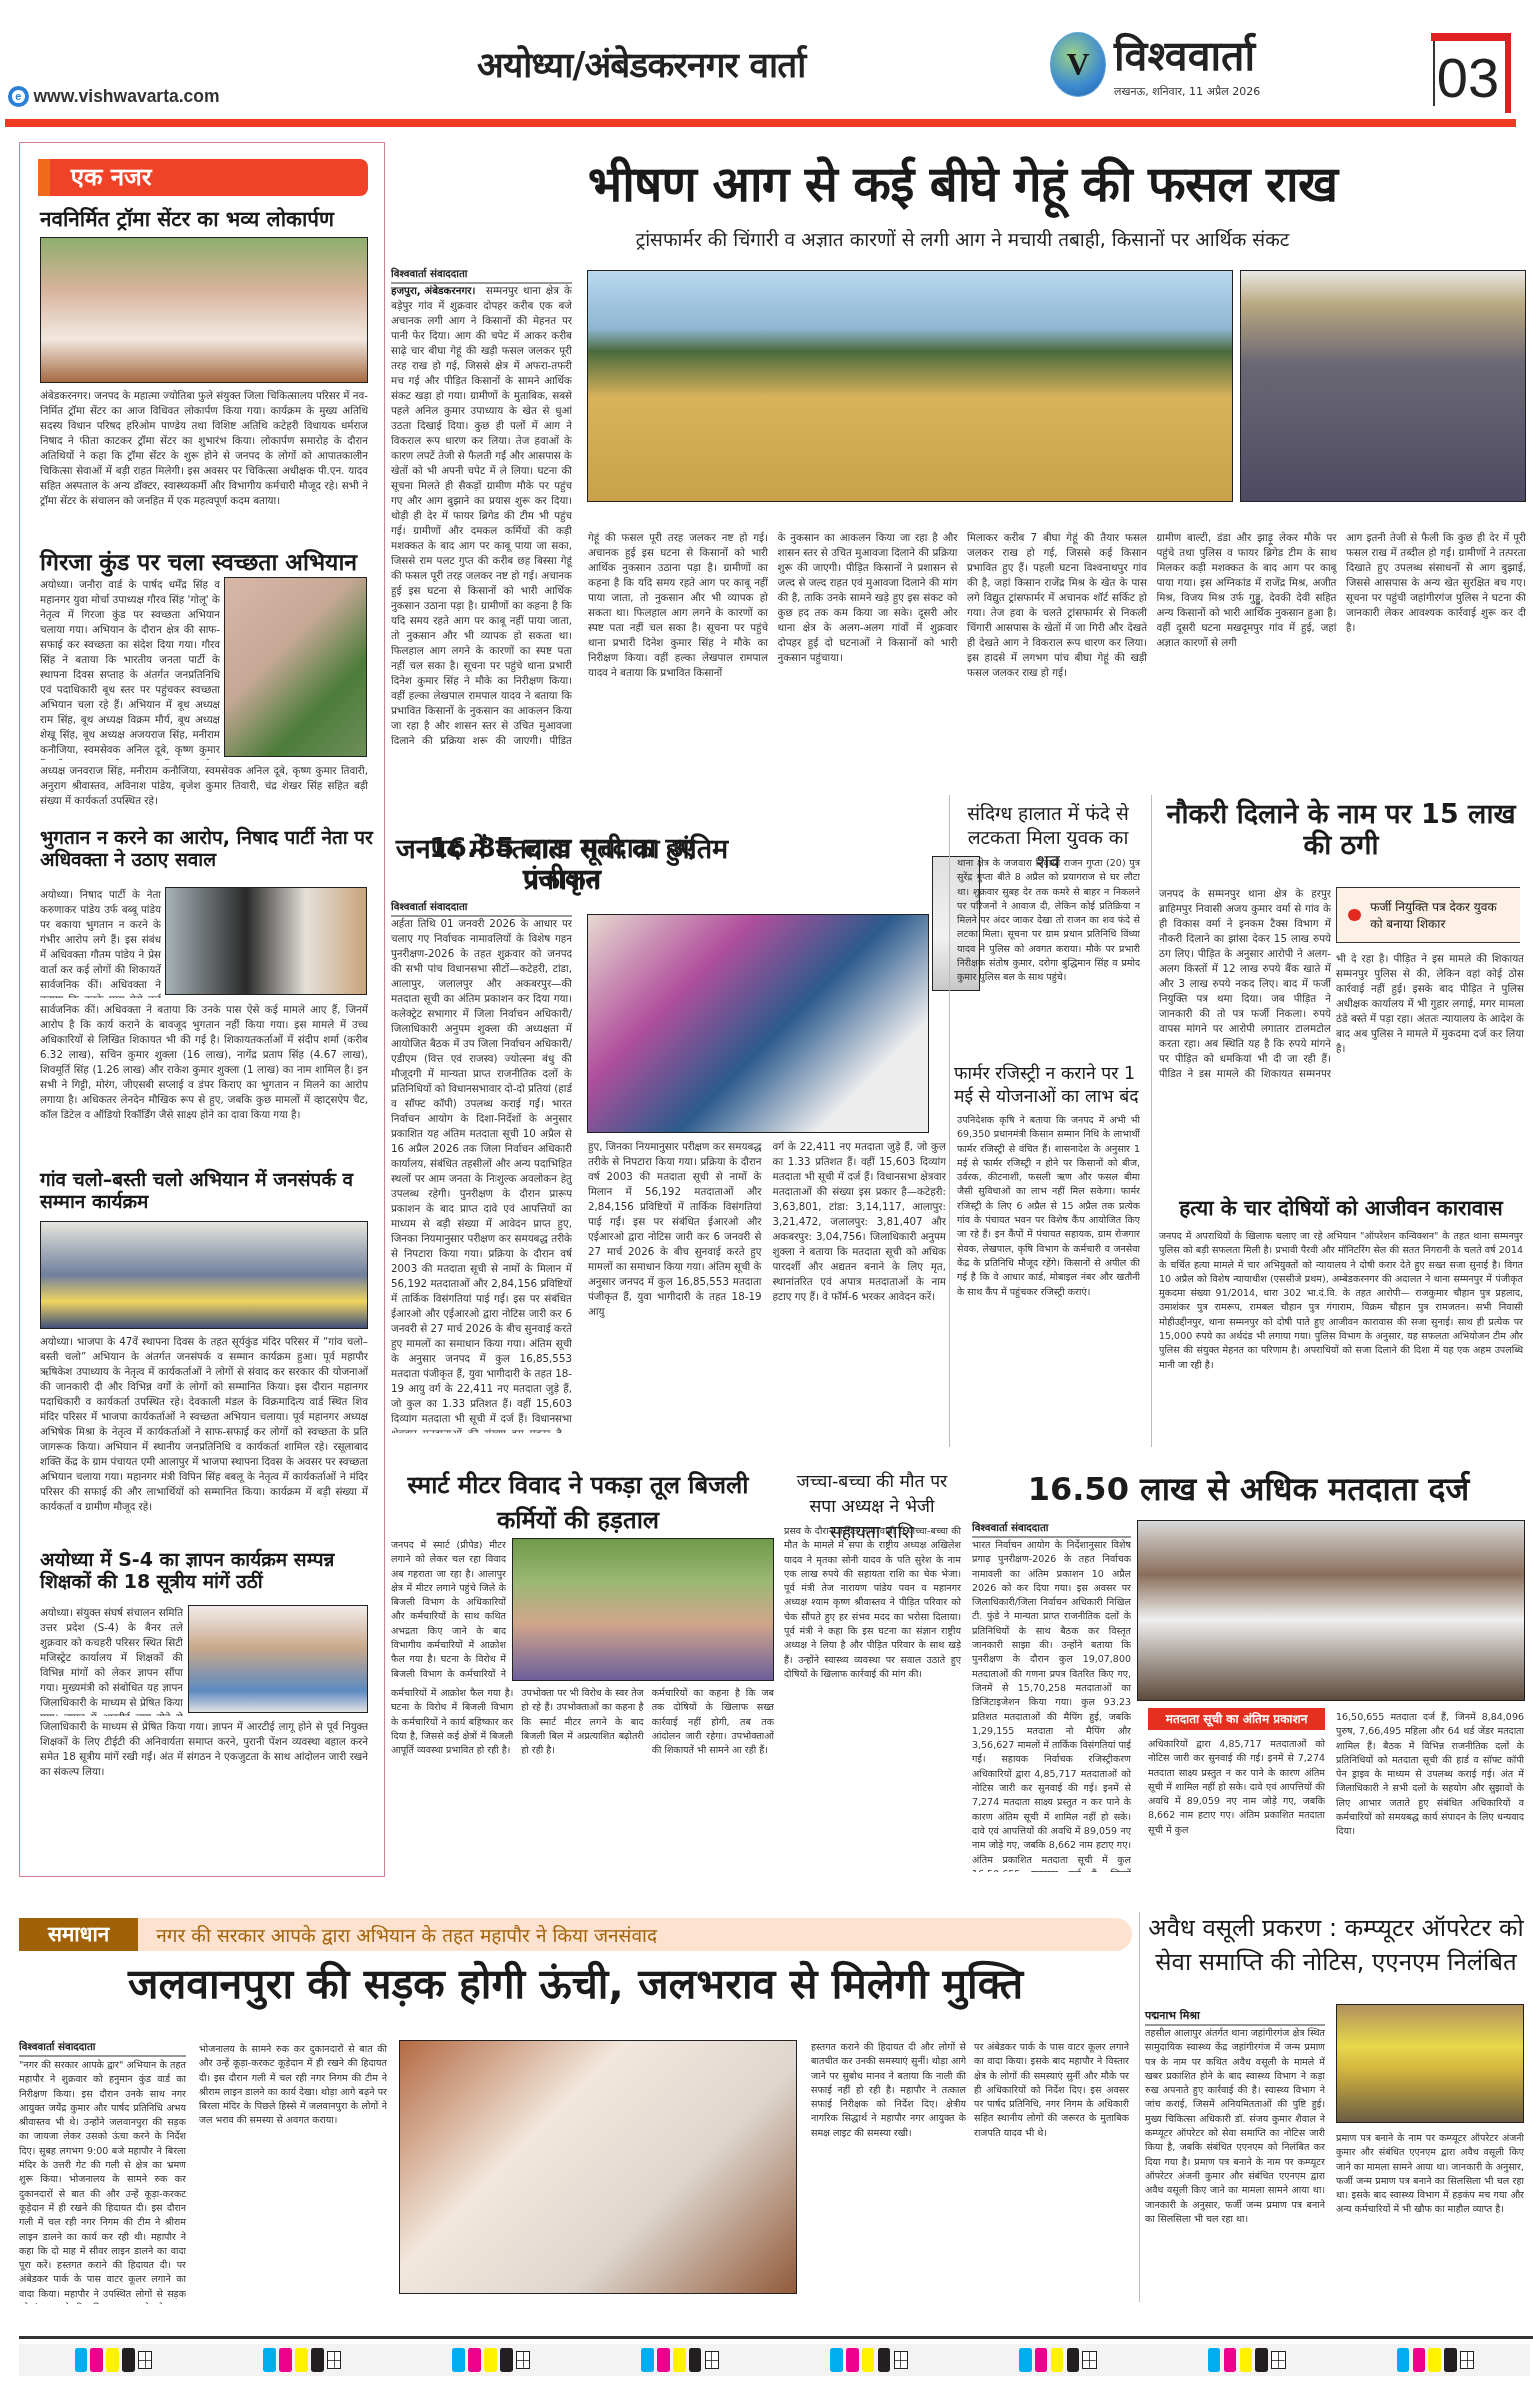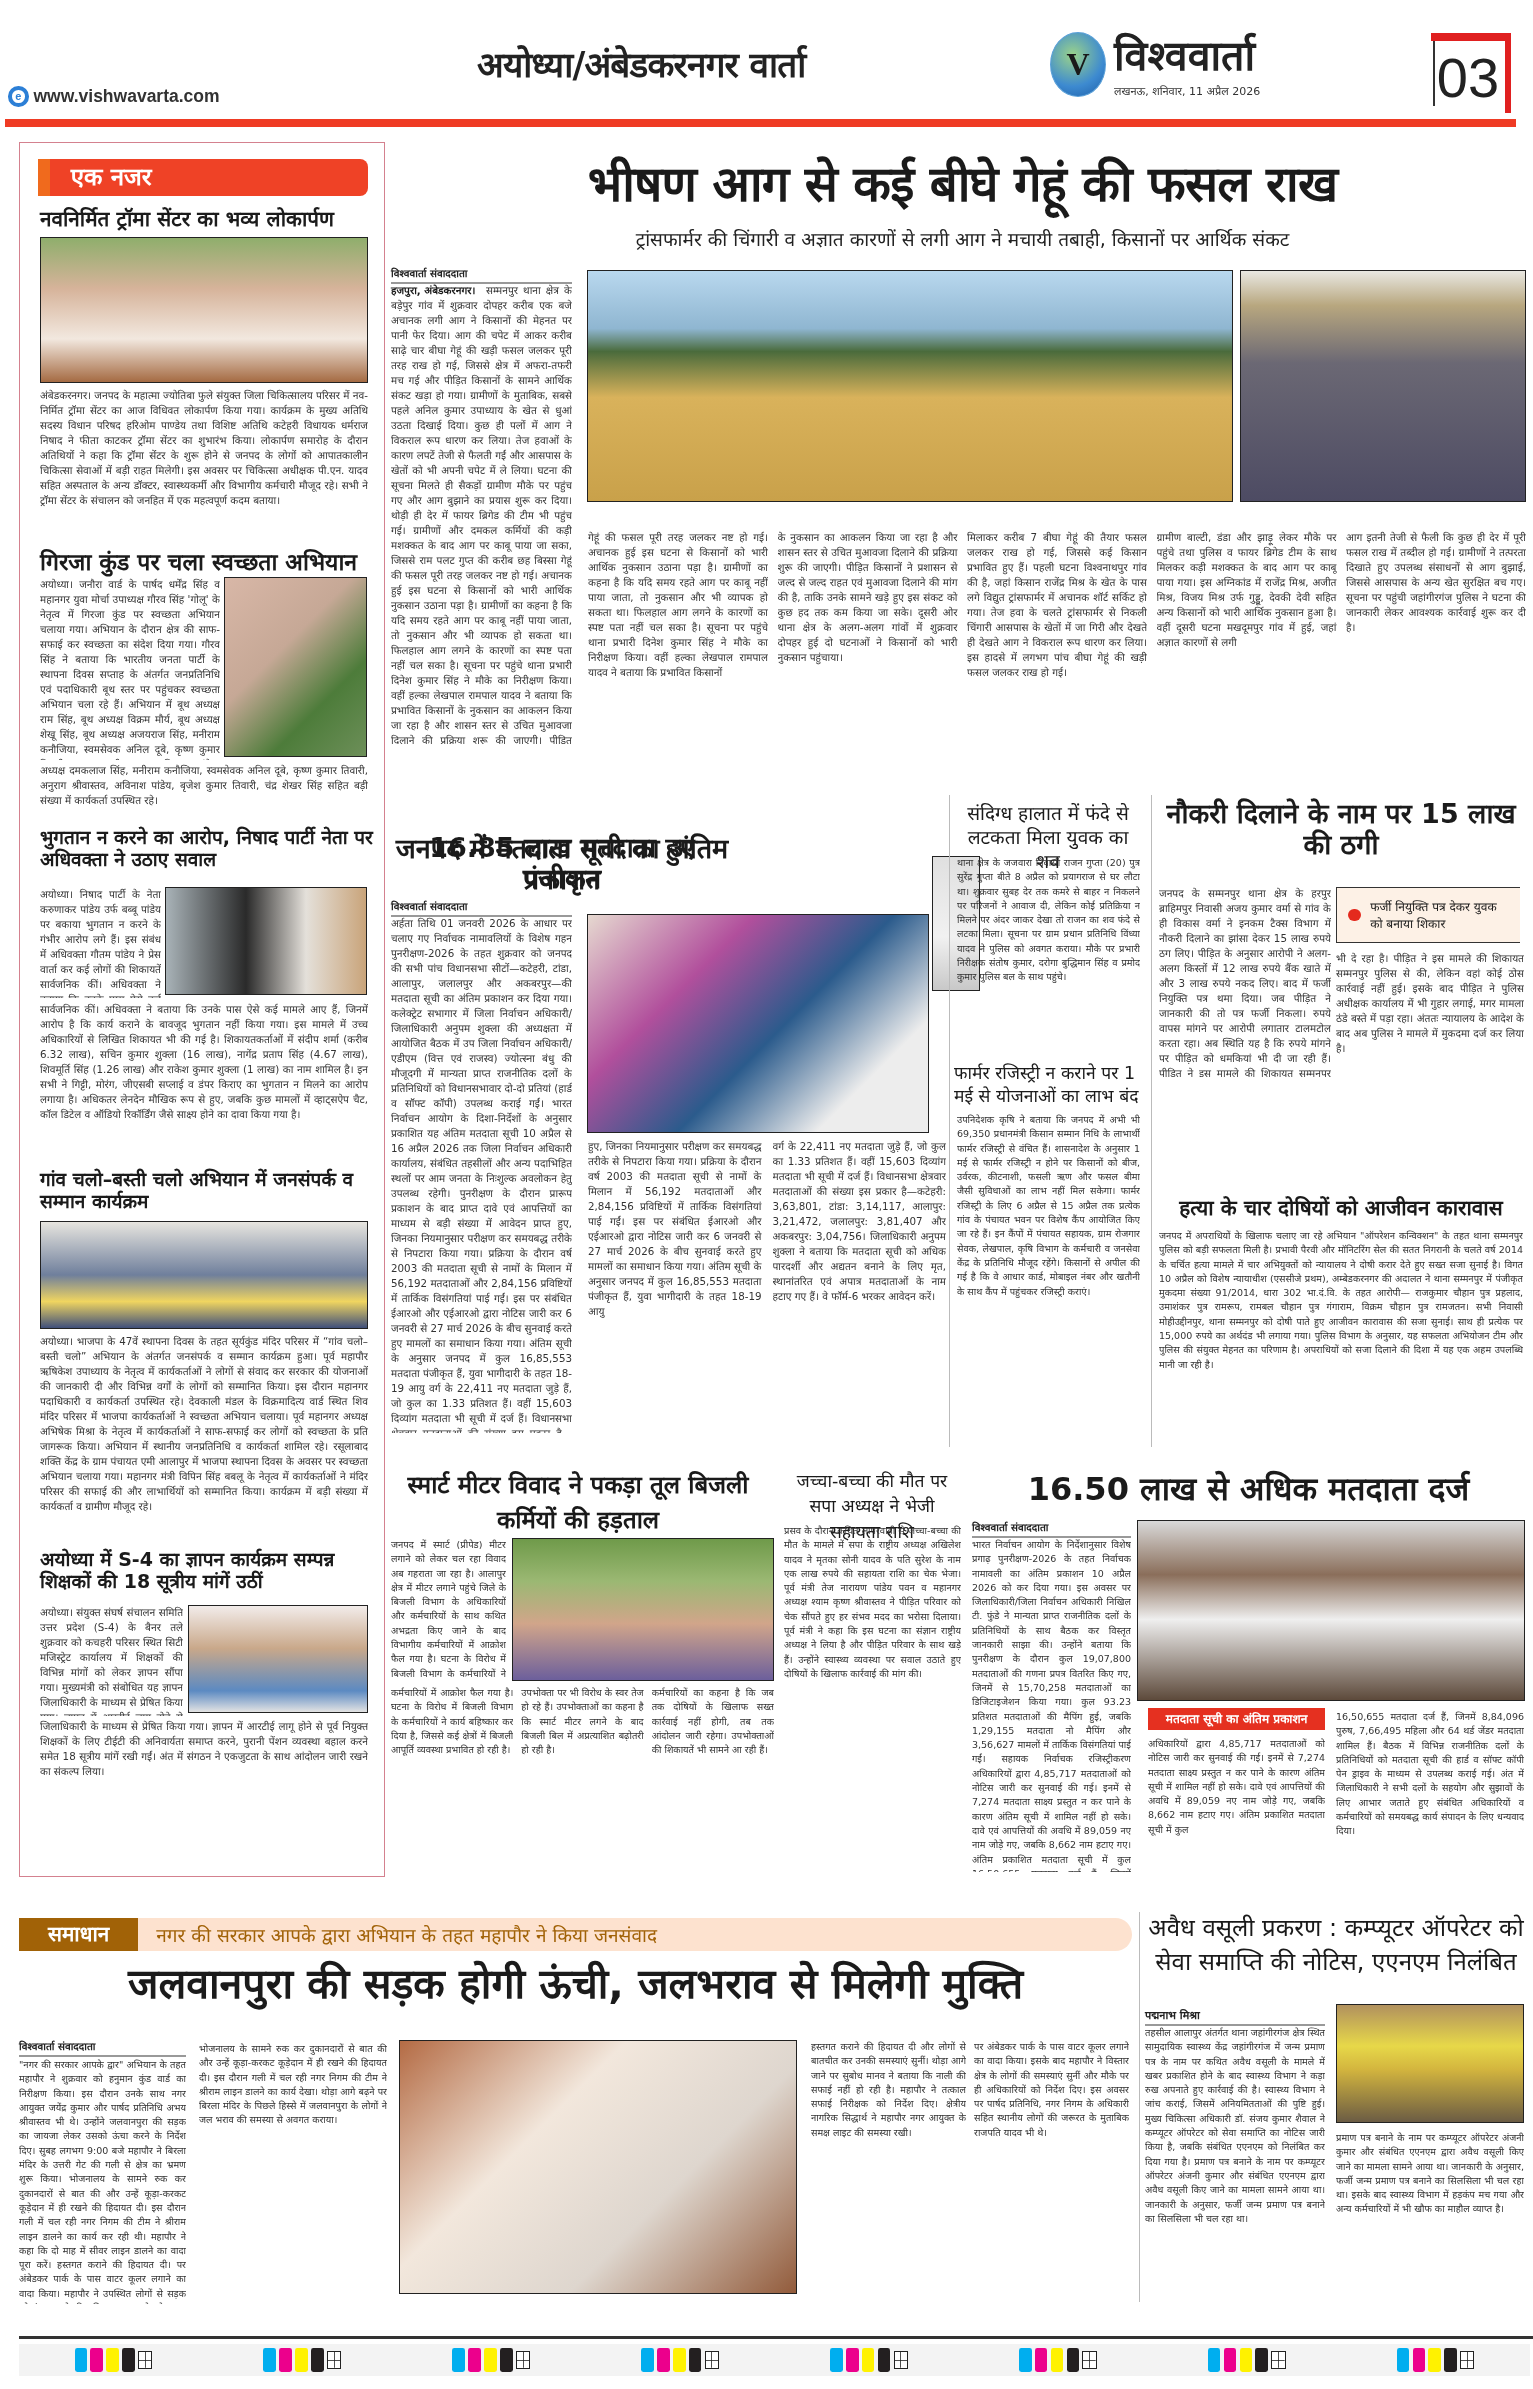--- a/index.html
+++ b/index.html
@@ -72,21 +72,21 @@
 <div class="abs leftbox"></div>
 <div class="abs eknazar">एक नजर</div>
 
 <h2 class="abs hl" style="left:40px;top:208px;width:334px;font-size:20.7px">नवनिर्मित ट्रॉमा सेंटर का भव्य लोकार्पण</h2>
 <div class="abs photo ph-ceremony" style="left:40px;top:237px;width:328px;height:146px"></div>
 <p class="abs bodytxt" style="left:40px;top:388px;width:328px;height:137px;overflow:hidden">अंबेडकरनगर। जनपद के महात्मा ज्योतिबा फुले संयुक्त जिला चिकित्सालय परिसर में नव-निर्मित ट्रॉमा सेंटर का आज विधिवत लोकार्पण किया गया। कार्यक्रम के मुख्य अतिथि सदस्य विधान परिषद हरिओम पाण्डेय तथा विशिष्ट अतिथि कटेहरी विधायक धर्मराज निषाद ने फीता काटकर ट्रॉमा सेंटर का शुभारंभ किया। लोकार्पण समारोह के दौरान अतिथियों ने कहा कि ट्रॉमा सेंटर के शुरू होने से जनपद के लोगों को आपातकालीन चिकित्सा सेवाओं में बड़ी राहत मिलेगी। इस अवसर पर चिकित्सा अधीक्षक पी.एन. यादव सहित अस्पताल के अन्य डॉक्टर, स्वास्थ्यकर्मी और विभागीय कर्मचारी मौजूद रहे। सभी ने ट्रॉमा सेंटर के संचालन को जनहित में एक महत्वपूर्ण कदम बताया।</p>
 
 <h2 class="abs hl" style="left:40px;top:549px;width:334px;font-size:23px">गिरजा कुंड पर चला स्वच्छता अभियान</h2>
 <div class="abs photo ph-clean" style="left:224px;top:577px;width:143px;height:180px"></div>
 <p class="abs bodytxt" style="left:40px;top:577px;width:180px;height:183px;overflow:hidden">अयोध्या। जनौरा वार्ड के पार्षद धर्मेंद्र सिंह व महानगर युवा मोर्चा उपाध्यक्ष गौरव सिंह 'गोलू' के नेतृत्व में गिरजा कुंड पर स्वच्छता अभियान चलाया गया। अभियान के दौरान क्षेत्र की साफ-सफाई कर स्वच्छता का संदेश दिया गया। गौरव सिंह ने बताया कि भारतीय जनता पार्टी के स्थापना दिवस सप्ताह के अंतर्गत जनप्रतिनिधि एवं पदाधिकारी बूथ स्तर पर पहुंचकर स्वच्छता अभियान चला रहे हैं। अभियान में बूथ अध्यक्ष राम सिंह, बूथ अध्यक्ष विक्रम मौर्य, बूथ अध्यक्ष शेखू सिंह, बूथ अध्यक्ष अजयराज सिंह, मनीराम कनौजिया, स्वमसेवक अनिल दूबे, कृष्ण कुमार तिवारी, अनुराग श्रीवास्तव, अविनाश पांडेय, बृजेश कुमार तिवारी, चंद्र शेखर सिंह सहित बड़ी संख्या में कार्यकर्ता उपस्थित रहे।</p>
-<p class="abs bodytxt" style="left:40px;top:763px;width:328px;height:48px;overflow:hidden">अध्यक्ष दमकलाज सिंह, मनीराम कनौजिया, स्वमसेवक अनिल दूबे, कृष्ण कुमार तिवारी, अनुराग श्रीवास्तव, अविनाश पांडेय, बृजेश कुमार तिवारी, चंद्र शेखर सिंह सहित बड़ी संख्या में कार्यकर्ता उपस्थित रहे।</p>
+<p class="abs bodytxt" style="left:40px;top:763px;width:328px;height:48px;overflow:hidden">अध्यक्ष जनवराज सिंह, मनीराम कनौजिया, स्वमसेवक अनिल दूबे, कृष्ण कुमार तिवारी, अनुराग श्रीवास्तव, अविनाश पांडेय, बृजेश कुमार तिवारी, चंद्र शेखर सिंह सहित बड़ी संख्या में कार्यकर्ता उपस्थित रहे।</p>
 
 <h2 class="abs hl" style="left:40px;top:827px;width:334px;font-size:19px">भुगतान न करने का आरोप, निषाद पार्टी नेता पर अधिवक्ता ने उठाए सवाल</h2>
 <div class="abs photo ph-press" style="left:165px;top:887px;width:202px;height:108px"></div>
 <p class="abs bodytxt" style="left:40px;top:887px;width:121px;height:111px;overflow:hidden">अयोध्या। निषाद पार्टी के नेता करुणाकर पांडेय उर्फ बब्बू पांडेय पर बकाया भुगतान न करने के गंभीर आरोप लगे हैं। इस संबंध में अधिवक्ता गौतम पांडेय ने प्रेस वार्ता कर कई लोगों की शिकायतें सार्वजनिक कीं। अधिवक्ता ने बताया कि उनके पास ऐसे कई मामले आए हैं, जिनमें आरोप है कि कार्य कराने के बावजूद भुगतान नहीं किया गया। इस मामले में उच्च अधिकारियों से लिखित शिकायत भी की गई है। शिकायतकर्ताओं में संदीप शर्मा (करीब 6.32 लाख), सचिन कुमार शुक्ला (16 लाख), नागेंद्र प्रताप सिंह (4.67 लाख), शिवमूर्ति सिंह (1.26 लाख) और राकेश कुमार शुक्ला (1 लाख) का नाम शामिल है। इन सभी ने गिट्टी, मोरंग, जीएसबी सप्लाई व डंपर किराए का भुगतान न मिलने का आरोप लगाया है। अधिकतर लेनदेन मौखिक रूप से हुए, जबकि कुछ मामलों में व्हाट्सऐप चैट, कॉल डिटेल व ऑडियो रिकॉर्डिंग जैसे साक्ष्य होने का दावा किया गया है।</p>
 <p class="abs bodytxt" style="left:40px;top:1002px;width:328px;height:159px;overflow:hidden">सार्वजनिक कीं। अधिवक्ता ने बताया कि उनके पास ऐसे कई मामले आए हैं, जिनमें आरोप है कि कार्य कराने के बावजूद भुगतान नहीं किया गया। इस मामले में उच्च अधिकारियों से लिखित शिकायत भी की गई है। शिकायतकर्ताओं में संदीप शर्मा (करीब 6.32 लाख), सचिन कुमार शुक्ला (16 लाख), नागेंद्र प्रताप सिंह (4.67 लाख), शिवमूर्ति सिंह (1.26 लाख) और राकेश कुमार शुक्ला (1 लाख) का नाम शामिल है। इन सभी ने गिट्टी, मोरंग, जीएसबी सप्लाई व डंपर किराए का भुगतान न मिलने का आरोप लगाया है। अधिकतर लेनदेन मौखिक रूप से हुए, जबकि कुछ मामलों में व्हाट्सऐप चैट, कॉल डिटेल व ऑडियो रिकॉर्डिंग जैसे साक्ष्य होने का दावा किया गया है।</p>
 
 <h2 class="abs hl" style="left:40px;top:1169px;width:334px;font-size:19px">गांव चलो–बस्ती चलो अभियान में जनसंपर्क व सम्मान कार्यक्रम</h2>
 <div class="abs photo ph-group" style="left:40px;top:1221px;width:328px;height:108px"></div>
 <p class="abs bodytxt" style="left:40px;top:1334px;width:328px;height:199px;overflow:hidden">अयोध्या। भाजपा के 47वें स्थापना दिवस के तहत सूर्यकुंड मंदिर परिसर में “गांव चलो–बस्ती चलो” अभियान के अंतर्गत जनसंपर्क व सम्मान कार्यक्रम हुआ। पूर्व महापौर ऋषिकेश उपाध्याय के नेतृत्व में कार्यकर्ताओं ने लोगों से संवाद कर सरकार की योजनाओं की जानकारी दी और विभिन्न वर्गों के लोगों को सम्मानित किया। इस दौरान महानगर पदाधिकारी व कार्यकर्ता उपस्थित रहे। देवकाली मंडल के विक्रमादित्य वार्ड स्थित शिव मंदिर परिसर में भाजपा कार्यकर्ताओं ने स्वच्छता अभियान चलाया। पूर्व महानगर अध्यक्ष अभिषेक मिश्रा के नेतृत्व में कार्यकर्ताओं ने साफ-सफाई कर लोगों को स्वच्छता के प्रति जागरूक किया। अभियान में स्थानीय जनप्रतिनिधि व कार्यकर्ता शामिल रहे। रसूलाबाद शक्ति केंद्र के ग्राम पंचायत एमी आलापुर में भाजपा स्थापना दिवस के अवसर पर स्वच्छता अभियान चलाया गया। महानगर मंत्री विपिन सिंह बबलू के नेतृत्व में कार्यकर्ताओं ने मंदिर परिसर की सफाई की और लाभार्थियों को सम्मानित किया। कार्यक्रम में बड़ी संख्या में कार्यकर्ता व ग्रामीण मौजूद रहे।</p>
 

